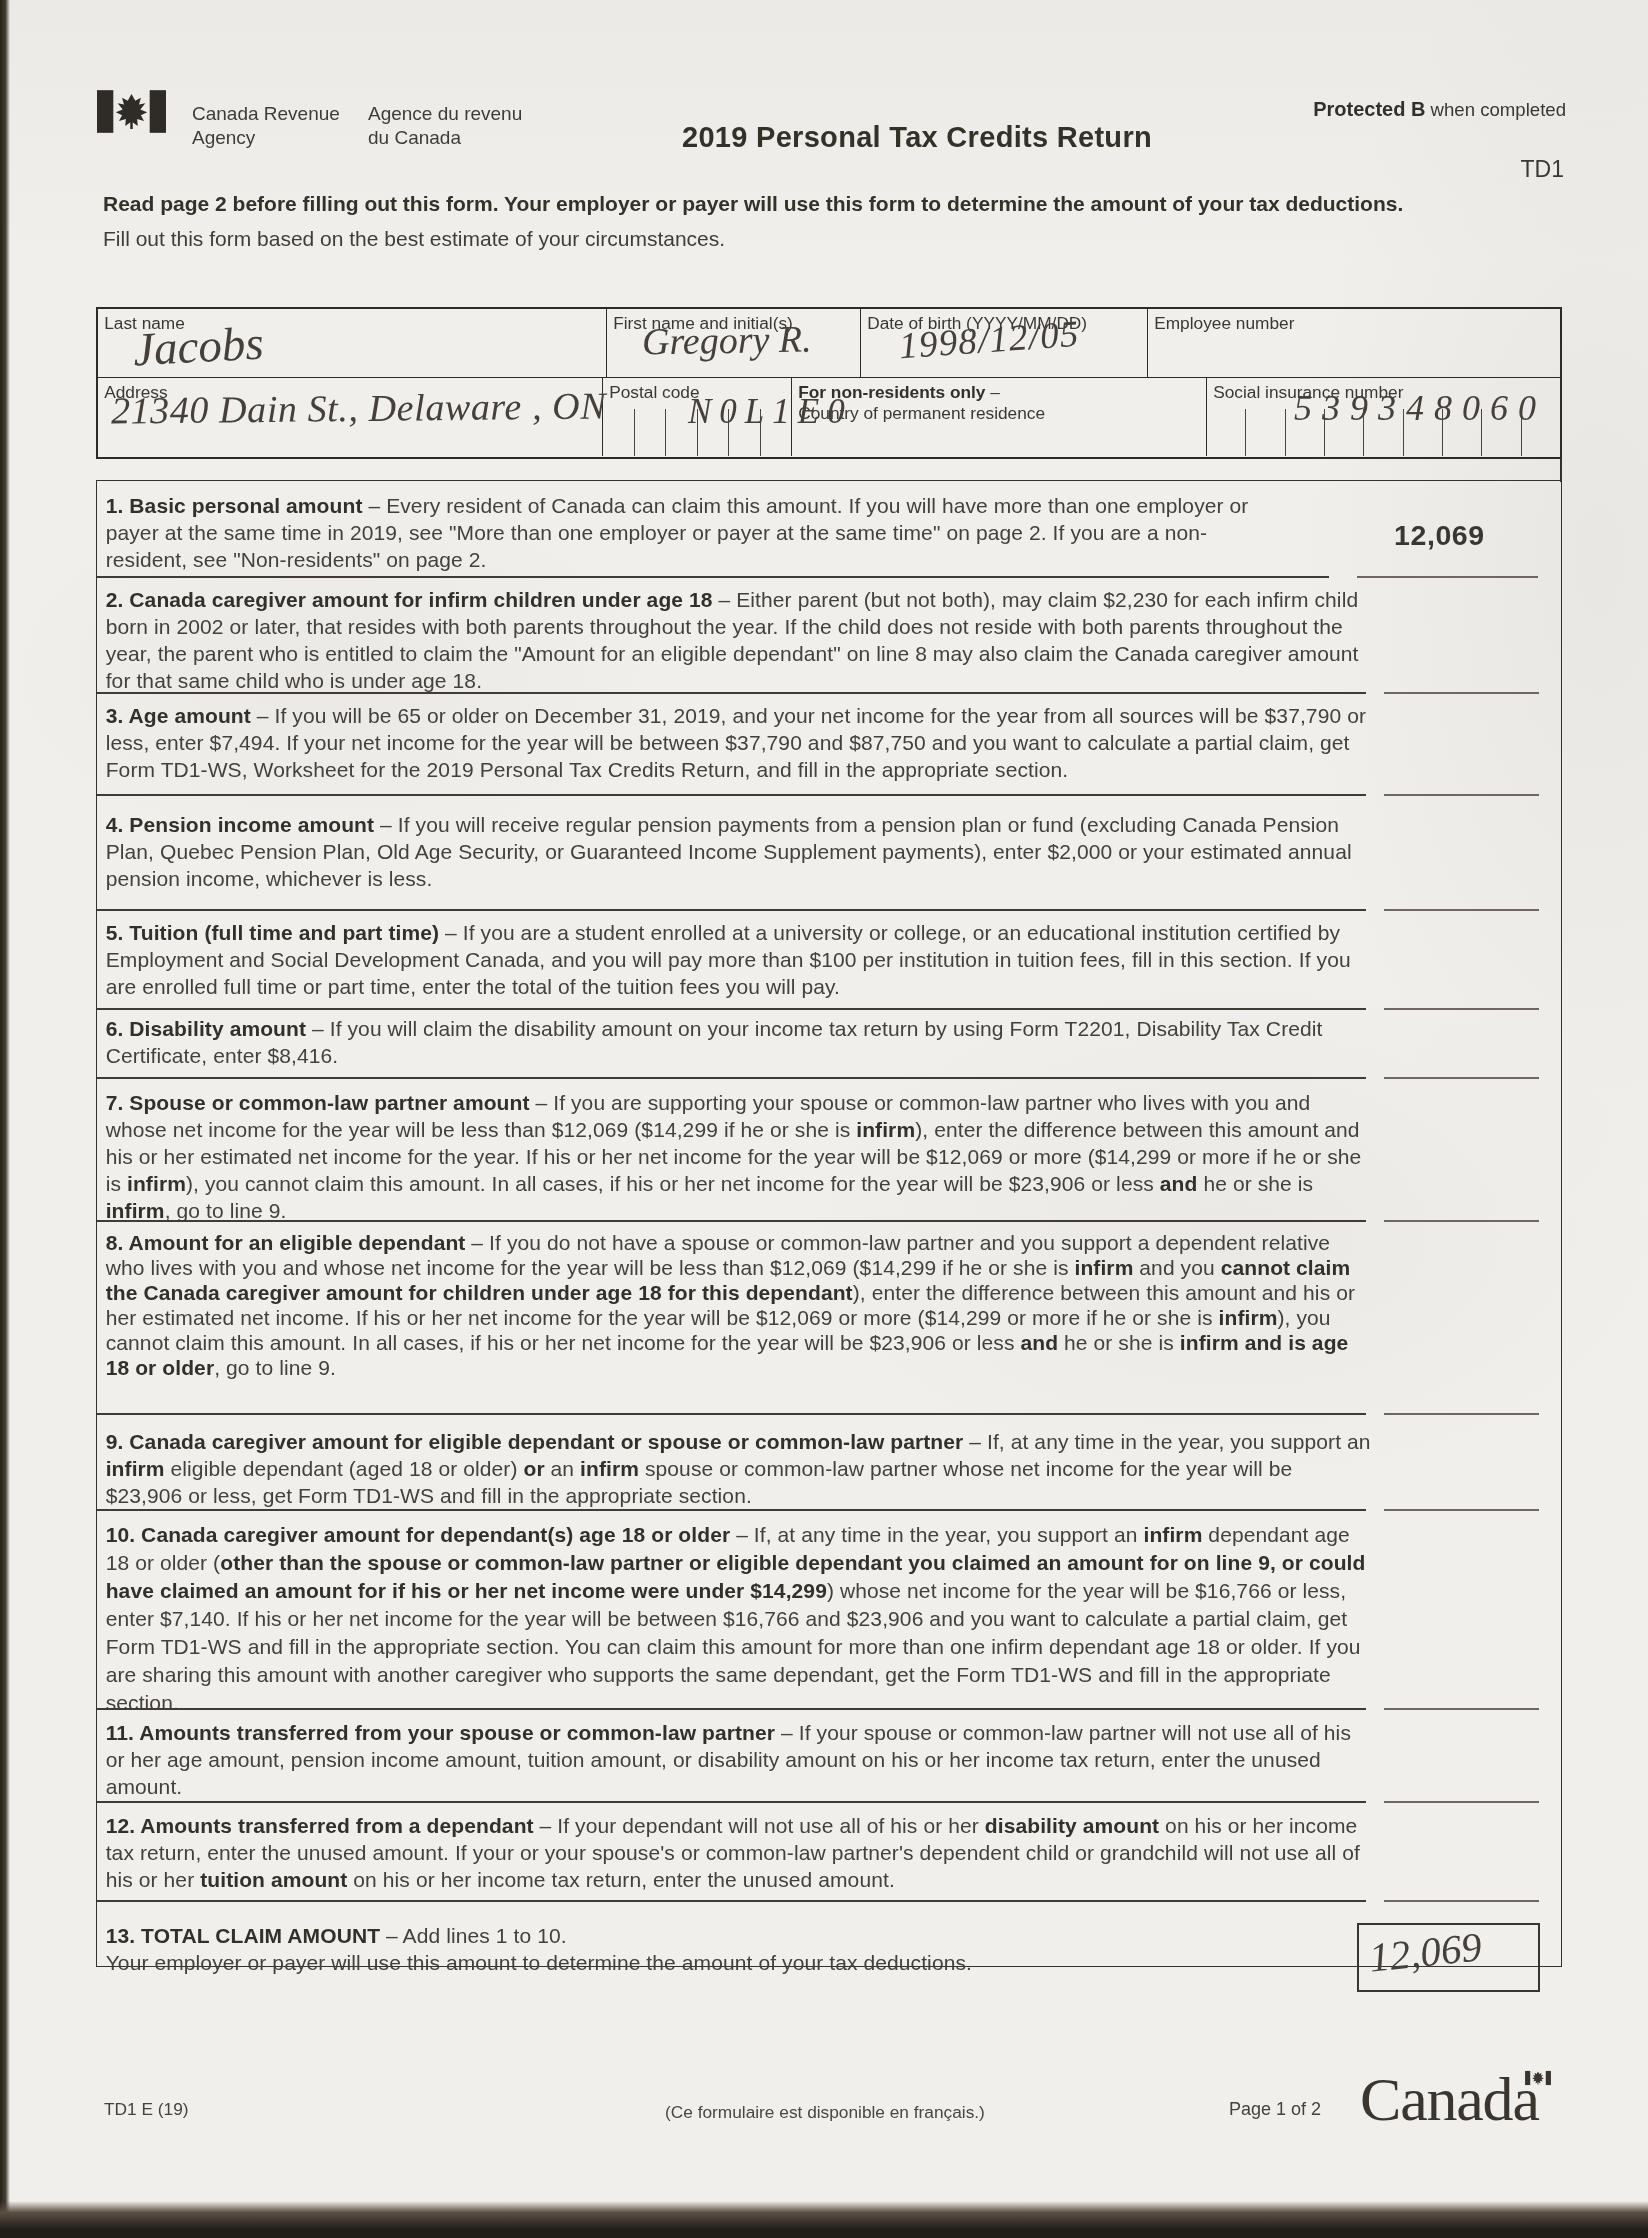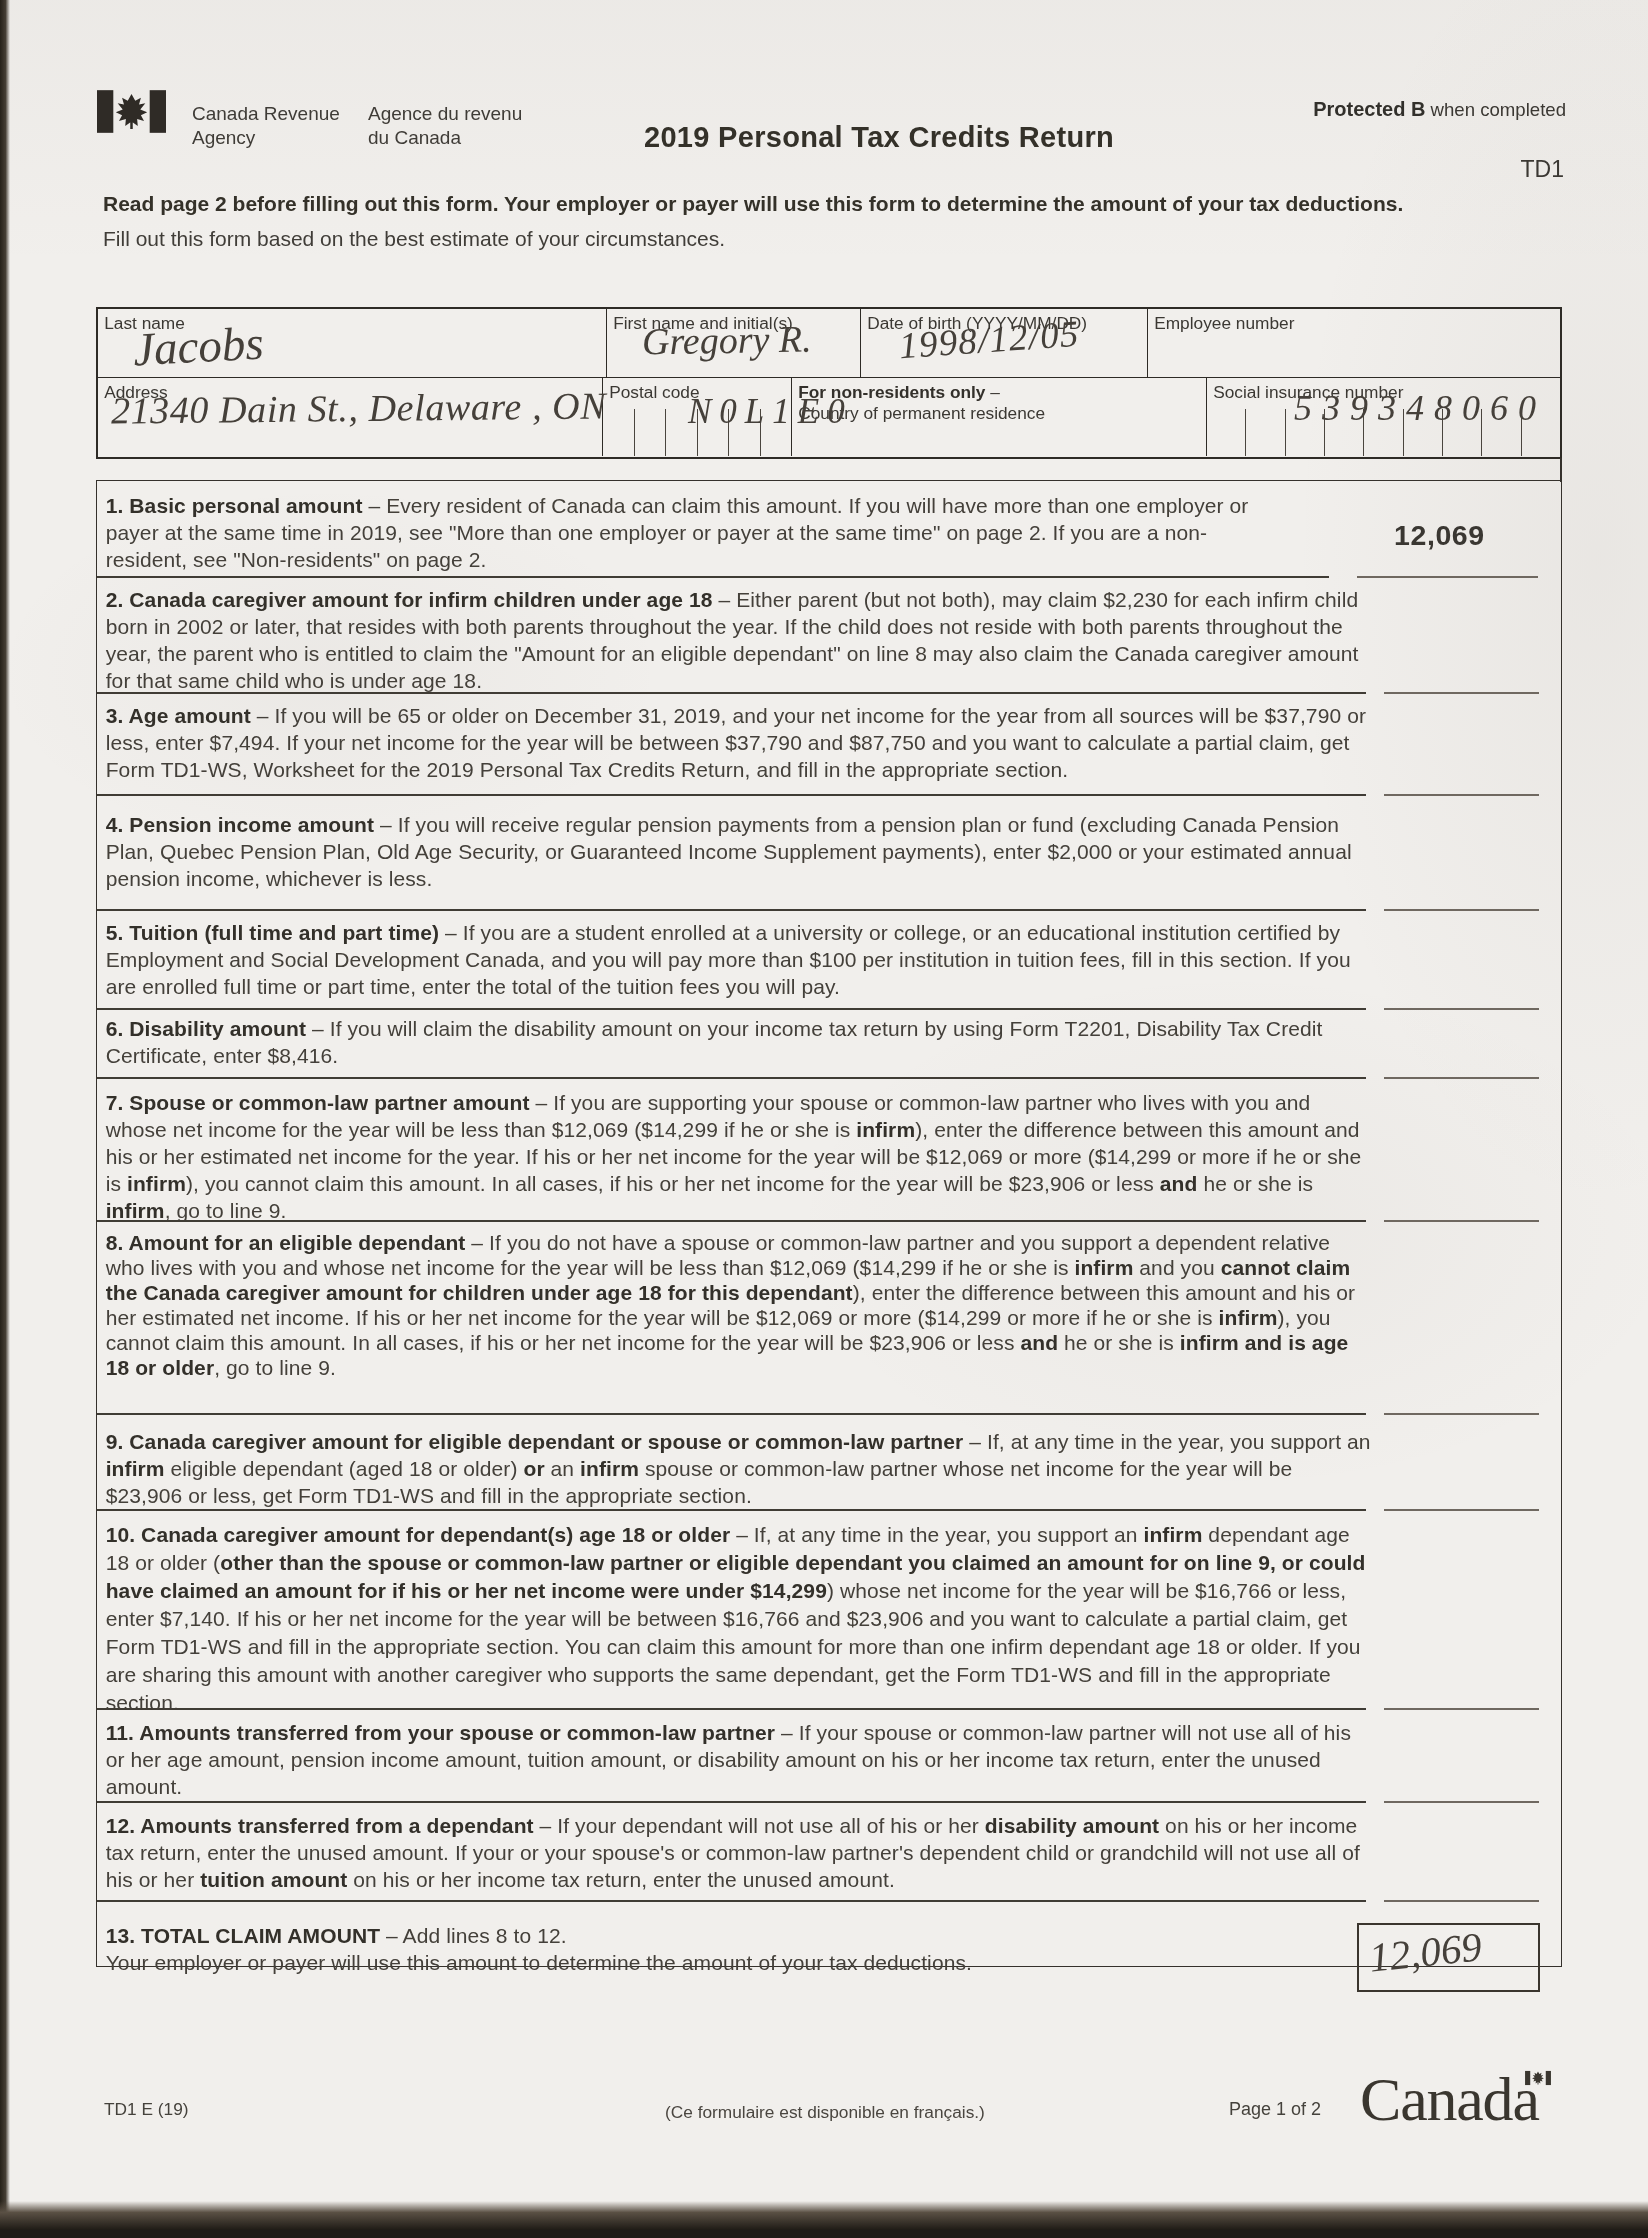--- a/index.html
+++ b/index.html
@@ -12,21 +12,21 @@
      linear-gradient(180deg, rgba(110,100,90,0.04), rgba(110,100,90,0.0) 12%);}
   .edge-left{position:absolute;left:0;top:0;width:10px;height:100%;z-index:5;
      background:linear-gradient(90deg,#262119,#453e34 55%,rgba(69,62,52,0));}
   .edge-bottom{position:absolute;left:0;top:2201px;width:100%;height:38px;z-index:5;
      background:linear-gradient(180deg,rgba(40,35,28,0) 0,#5a5044 30%,#201c17 75%);}
 
   
   .flag-svg{position:absolute;left:97px;top:90px;}
   .dept{position:absolute;top:102px;font-size:19px;line-height:23.5px;color:#3f3c37;}
   .dept.en{left:192px;} .dept.fr{left:368px;}
-  .title{position:absolute;left:644px;top:121px;width:508px;text-align:left;
+  .title{position:absolute;left:644px;top:121px;width:508px;text-align:right;
          font-size:29px;font-weight:bold;color:#343129;letter-spacing:0.3px;}
   .protb{position:absolute;right:82px;top:98px;font-size:18.6px;color:#3b3833;}
   .protb b{font-size:20px;color:#32302b;}
   .td1{position:absolute;right:84px;top:156px;font-size:23px;color:#3b3833;}
 
   
   .instr1{position:absolute;left:103px;top:192px;font-size:21px;font-weight:bold;color:#343129;}
   .instr2{position:absolute;left:103px;top:227px;font-size:21px;color:#403d38;}
 
   
@@ -230,21 +230,21 @@
         <div class="txt"><span class="b">11. Amounts transferred from your spouse or common-law partner</span><span> – If your spouse or common-law partner will not use all of his or her age amount, pension income amount, tuition amount, or disability amount on his or her income tax return, enter the unused amount.</span></div>
         <div class="sep"></div>
         <div class="ans"></div>
       </div>
       <div class="section s12">
         <div class="txt"><span class="b">12. Amounts transferred from a dependant</span><span> – If your dependant will not use all of his or her </span><span class="b">disability amount</span><span> on his or her income tax return, enter the unused amount. If your or your spouse's or common-law partner's dependent child or grandchild will not use all of his or her </span><span class="b">tuition amount</span><span> on his or her income tax return, enter the unused amount.</span></div>
         <div class="sep"></div>
         <div class="ans"></div>
       </div>
       <div class="section s13">
-        <div class="txt"><span class="b">13. TOTAL CLAIM AMOUNT</span><span> – Add lines 8 to 12.</span><br><span>Your employer or payer will use this amount to determine the amount of your tax deductions.</span></div>
+        <div class="txt"><span class="b">13. TOTAL CLAIM AMOUNT</span><span> – Add lines 1 to 10.</span><br><span>Your employer or payer will use this amount to determine the amount of your tax deductions.</span></div>
         <div class="totalbox">
           <span class="hand total-hand">12,069</span>
         </div>
       </div>
     </div>
 
   <div class="f-code">TD1 E (19)</div>
   <div class="f-fr">(Ce formulaire est disponible en français.)</div>
   <div class="f-page">Page 1 of 2</div>
   <div class="wordmark">Canada</div>

